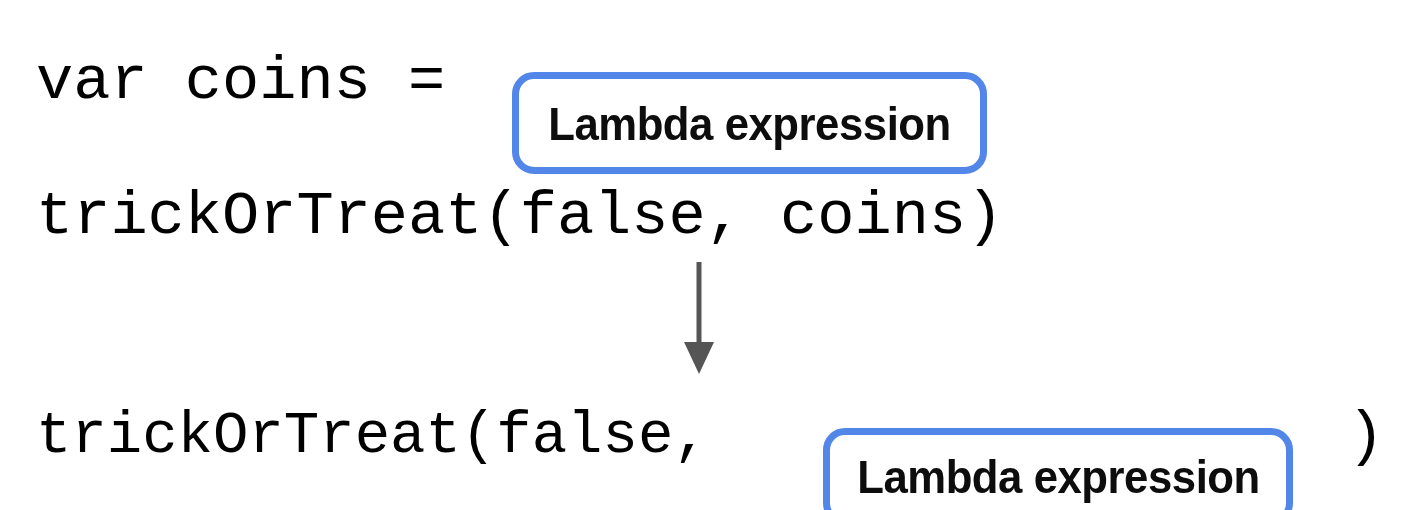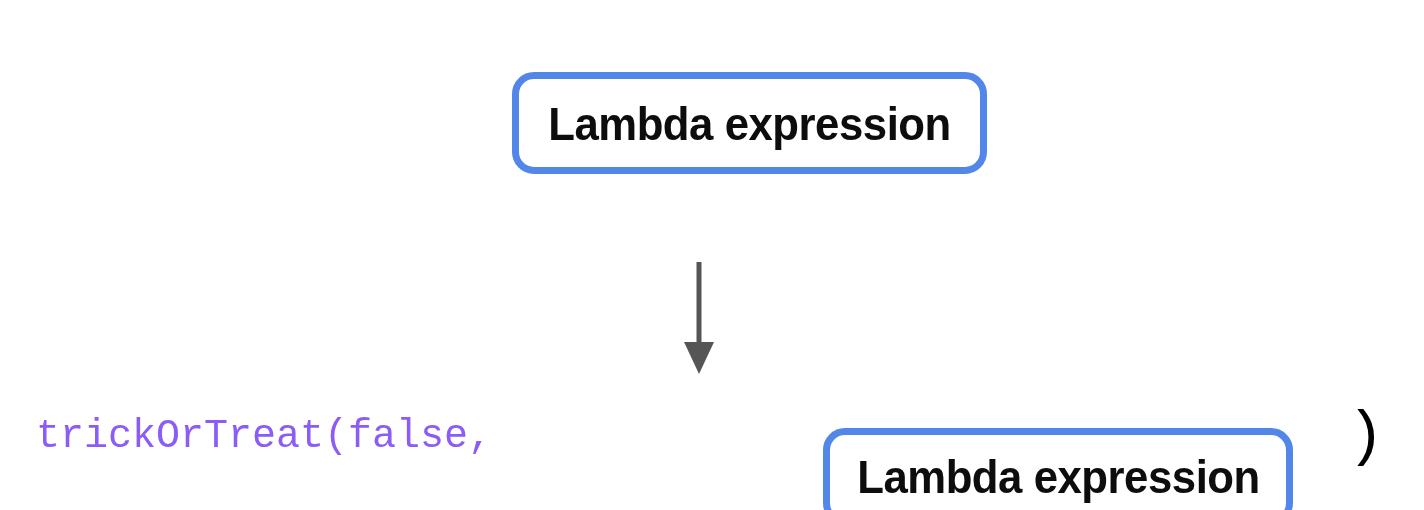--- a/index.html
+++ b/index.html
@@ -29,23 +29,23 @@
     font-size: 62px;
     line-height: 62px;
     font-weight: 400;
     color: #000000;
     white-space: pre;
     letter-spacing: 0;
   }
 
   .code-seg {
     font-family: "Liberation Mono", "DejaVu Sans Mono", monospace;
-    font-size: 40px;
+    font-size: 59px;
     line-height: 62px;
-    color: #8b5cf6;
+    color: #000000;
     white-space: pre;
   }
 
   
   .lambda-box {
     position: absolute;
     box-sizing: border-box;
     border: 7px solid #5286e8;
     border-radius: 22px;
     background: #ffffff;
@@ -96,25 +96,27 @@
   #line-2 { left: 36px; top: 186px; }
   #line-3 { left: 36px; top: 406px; }
 
   #line-3 { display: flex; align-items: center; }
 </style>
 </head>
 <body>
 
 <div id="canvas">
 
+  <div id="line-1" class="code-line">var coins = </div>
 
   <div id="lambda-box-1" class="lambda-box">
     <span class="lambda-label">Lambda expression</span>
   </div>
 
+  <div id="line-2" class="code-line">trickOrTreat(false, coins)</div>
 
   <svg id="flow-arrow" viewBox="0 0 56 120" xmlns="http://www.w3.org/2000/svg">
     <line x1="27" y1="4" x2="27" y2="88" stroke="#555555" stroke-width="5"></line>
     <polygon points="27,116 12,84 42,84" fill="#555555"></polygon>
   </svg>
 
   <div id="line-3" class="code-line">
     <span class="code-seg">trickOrTreat(false, </span>
   </div>
 

